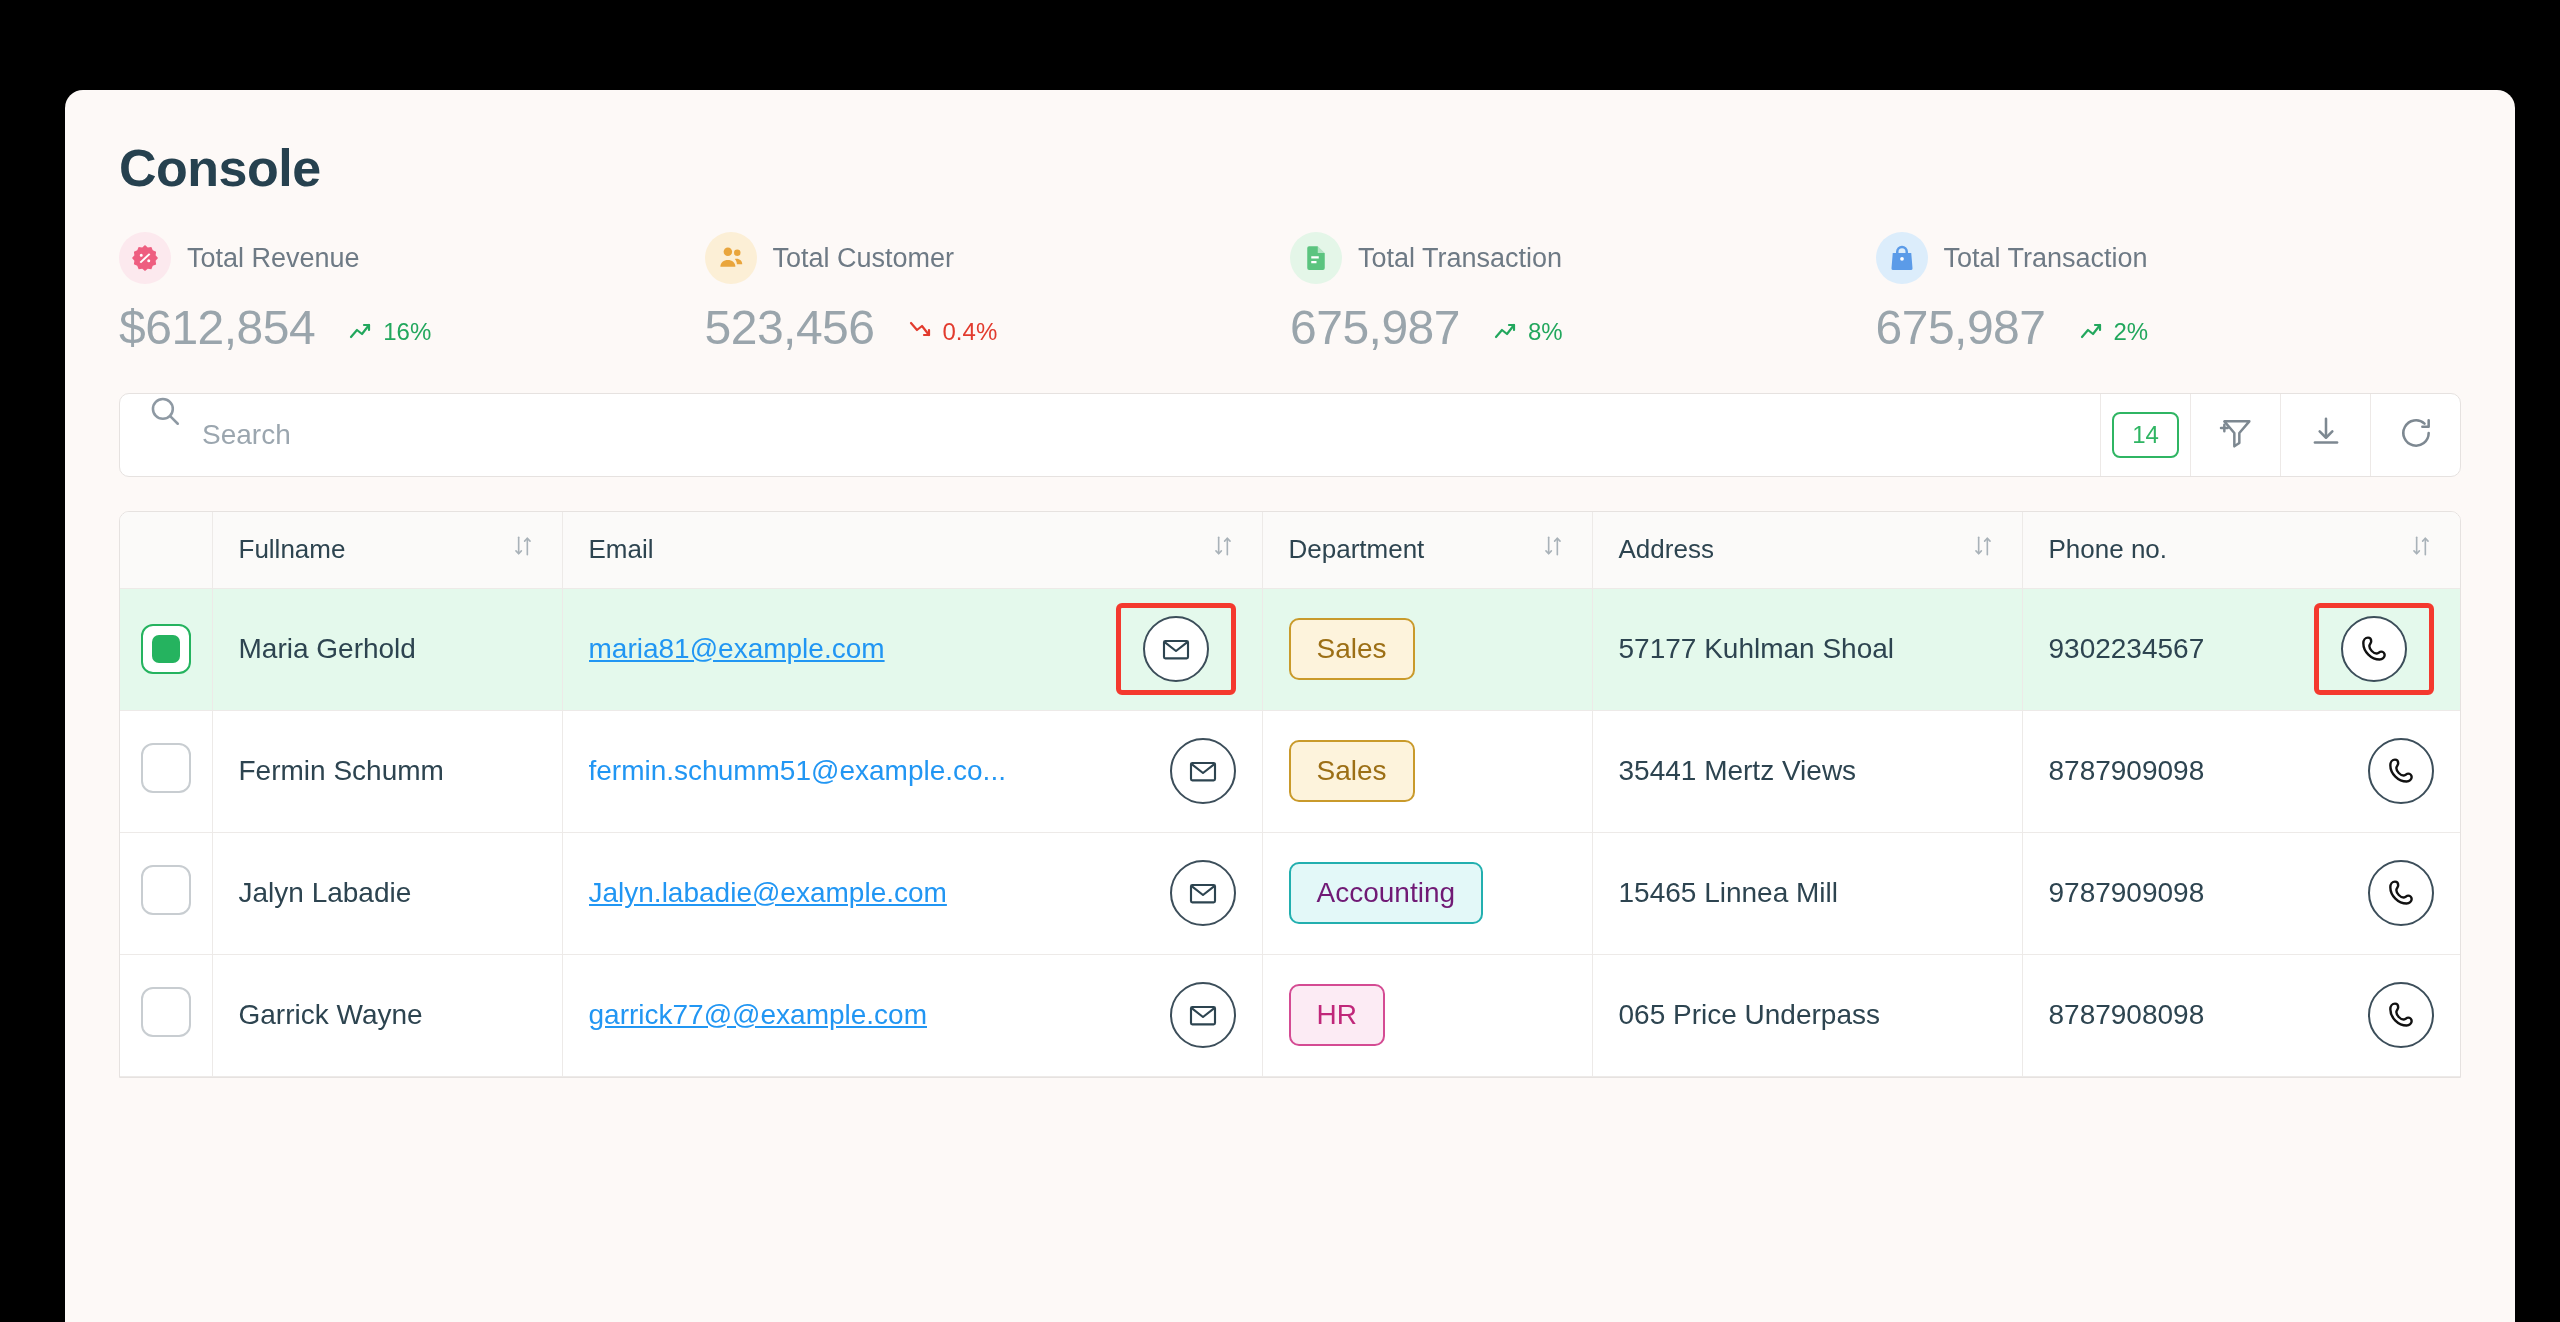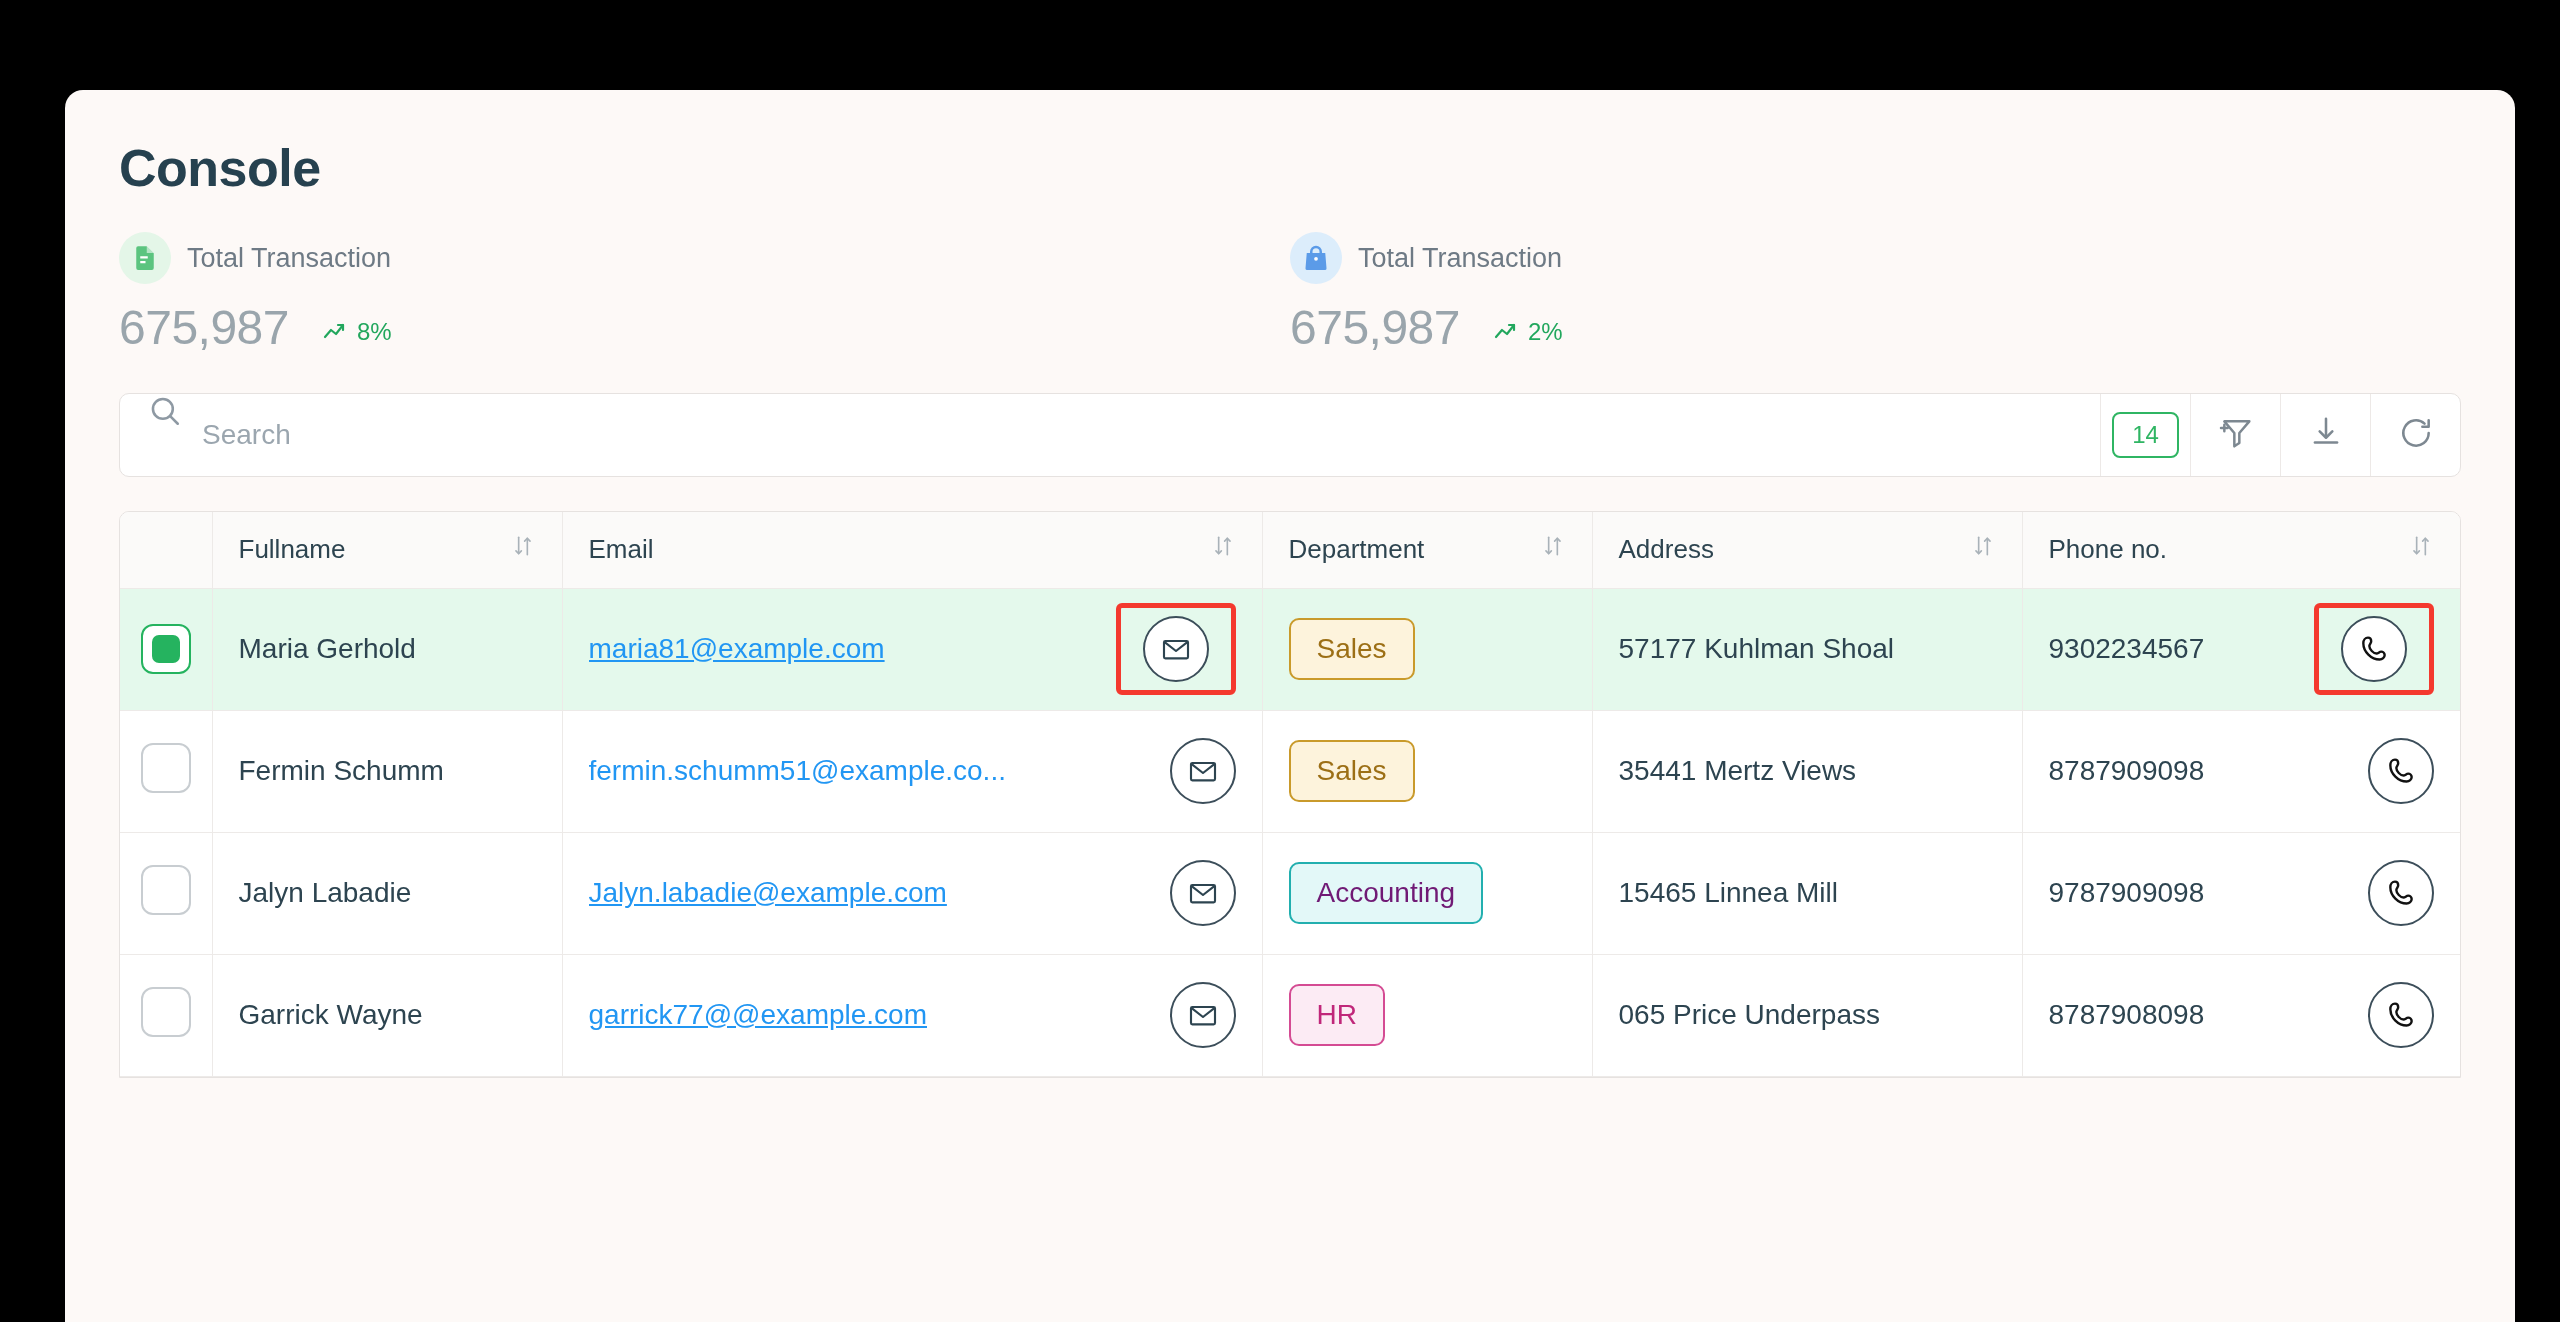--- a/index.html
+++ b/index.html
@@ -221,20 +221,64 @@
 </style>
 </head>
 <body>
 
 <div class="page">
 
   <div class="title">Console</div>
 
 
   <div class="stats" id="stats">
+      <div class="stat">
+        <div class="stat-head">
+          <div class="stat-ico" style="background:#FCE9EE">
+            <svg width="30" height="30" viewBox="0 0 24 24" fill="#EE5E80">
+              <path d="M12 1.6l2.2 1.9 2.9-.4 1.1 2.7 2.7 1.1-.4 2.9 1.9 2.2-1.9 2.2.4 2.9-2.7 1.1-1.1 2.7-2.9-.4L12 22.4l-2.2-1.9-2.9.4-1.1-2.7-2.7-1.1.4-2.9L1.6 12l1.9-2.2-.4-2.9 2.7-1.1 1.1-2.7 2.9.4z"></path>
+              <path d="M9 8.6a1.2 1.2 0 1 0 0 2.4 1.2 1.2 0 0 0 0-2.4zm6 4.4a1.2 1.2 0 1 0 0 2.4 1.2 1.2 0 0 0 0-2.4zM15.2 8.1l1.1 1-7.5 7-1.1-1z" fill="#fff"></path>
+            </svg>
+          </div>
+          <div class="stat-label">Total Revenue</div>
+        </div>
+        <div class="stat-body">
+          <div class="stat-value">$612,854</div>
+          <div class="stat-delta delta-up">
+            <span><svg width="26" height="20" viewBox="0 0 26 20" fill="none" stroke="#22A75D" stroke-width="2.2" stroke-linecap="round" stroke-linejoin="round">
+                <path d="M2 17l6-7 5 4 7-9"></path>
+                <path d="M15 5h5v5"></path>
+              </svg></span>
+            <span>16%</span>
+          </div>
+        </div>
+      </div>
+      <div class="stat">
+        <div class="stat-head">
+          <div class="stat-ico" style="background:#FCEFD6">
+            <svg width="30" height="30" viewBox="0 0 24 24" fill="#E9A53C">
+              <circle cx="9.5" cy="7" r="3.4"></circle>
+              <path d="M3.5 19c0-3.3 2.7-5.4 6-5.4s6 2.1 6 5.4z"></path>
+              <circle cx="17" cy="7.8" r="2.6"></circle>
+              <path d="M16.4 12.6c2.7 0 4.6 1.8 4.6 4.4h-4.3c0-1.7-.6-3.2-1.7-4.3.5-.1.9-.1 1.4-.1z"></path>
+            </svg>
+          </div>
+          <div class="stat-label">Total Customer</div>
+        </div>
+        <div class="stat-body">
+          <div class="stat-value">523,456</div>
+          <div class="stat-delta delta-down">
+            <span><svg width="26" height="20" viewBox="0 0 26 20" fill="none" stroke="#E23B2E" stroke-width="2.2" stroke-linecap="round" stroke-linejoin="round">
+                <path d="M2 3l6 7 5-4 7 9"></path>
+                <path d="M15 15h5v-5"></path>
+              </svg></span>
+            <span>0.4%</span>
+          </div>
+        </div>
+      </div>
       <div class="stat">
         <div class="stat-head">
           <div class="stat-ico" style="background:#E4F6E8">
             <svg width="30" height="30" viewBox="0 0 24 24" fill="#5BC47F">
               <path d="M6 2.5h7.3L19 8.2V20a1.5 1.5 0 0 1-1.5 1.5h-11A1.5 1.5 0 0 1 5 20V4A1.5 1.5 0 0 1 6.5 2.5z"></path>
               <path d="M13.4 2.6v5.4h5.4" fill="#fff" opacity=".55"></path>
               <path d="M8.2 10.5h6v1.8h-6zM8.2 14.3h4.2v1.8H8.2z" fill="#fff"></path>
             </svg>
           </div>
           <div class="stat-label">Total Transaction</div>

